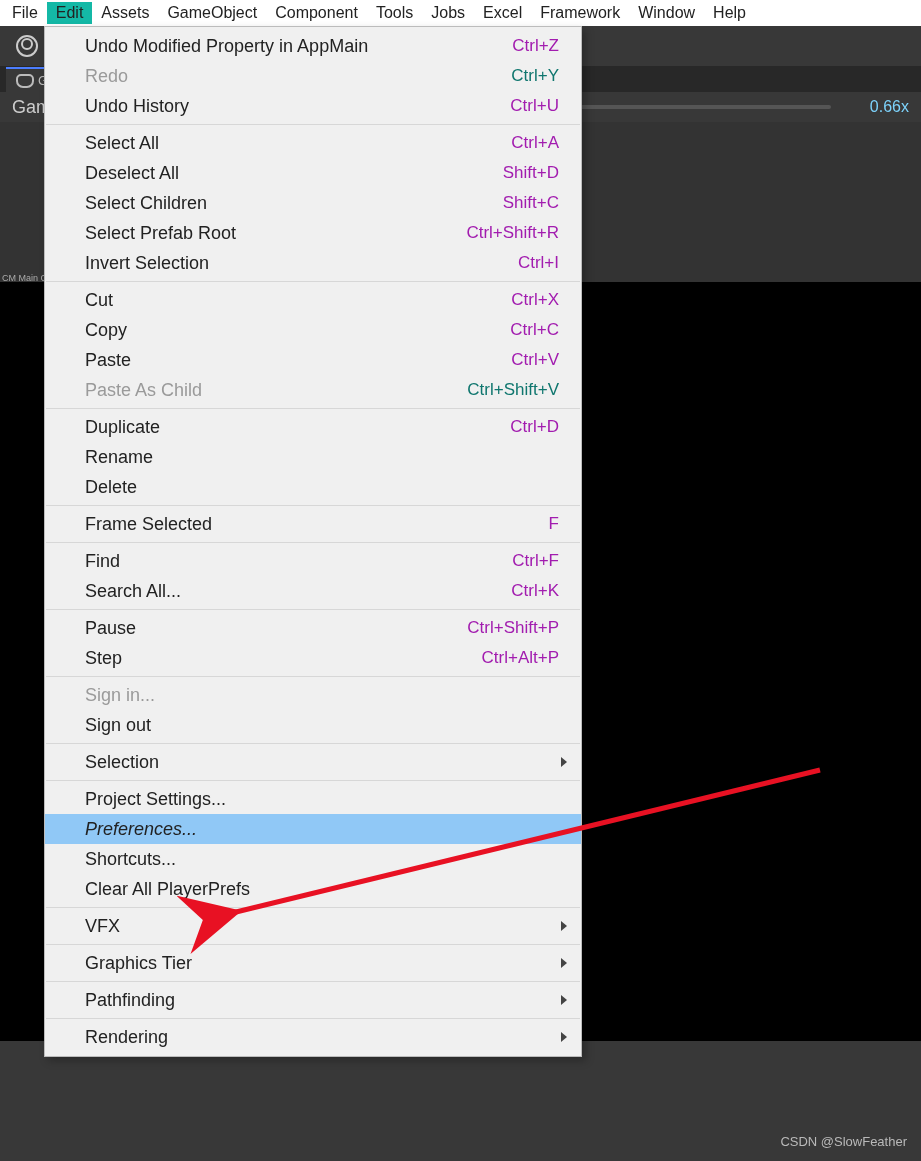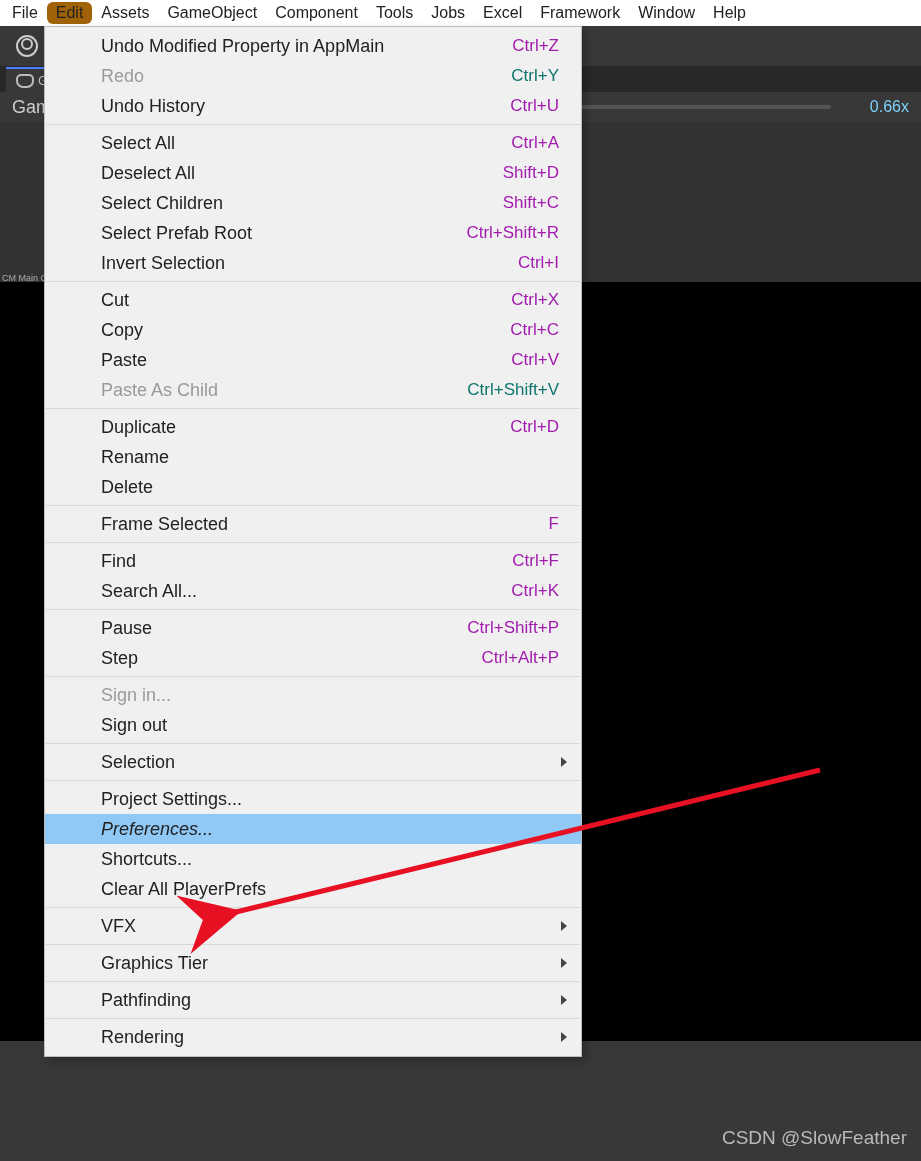--- a/index.html
+++ b/index.html
@@ -1,42 +1,42 @@
 <!DOCTYPE html>
 <html><head>
 <meta charset="utf-8">
 <style>
   html,body{margin:0;padding:0;width:921px;height:1161px;background:#000;font-family:"Segoe UI",Arial,sans-serif;overflow:hidden;}
   .menubar{position:absolute;left:0;top:0;right:0;height:26px;background:#fff;display:flex;align-items:center;padding:0 3px;font-size:16px;color:#222;z-index:5;}
   .menubar .mitem{padding:2px 9px;cursor:default;}
-  .menubar .mitem.active{background:#a16207;border-radius:6px;}
+  .menubar .mitem.active{background:#14b8a6;}
   .toolbar{position:absolute;left:0;top:26px;right:0;height:40px;background:#383838;display:flex;align-items:center;padding:0 10px;color:#ccc;font-size:14px;z-index:1;}
   .avatar-ico{display:inline-block;width:18px;height:18px;border:2px solid #ccc;border-radius:50%;position:relative;margin:0 6px;}
   .avatar-ico:after{content:"";position:absolute;width:8px;height:8px;border:2px solid #ccc;border-radius:50%;left:3px;top:1px;}
   .tabrow{position:absolute;left:0;top:66px;right:0;height:26px;background:#282828;display:flex;align-items:flex-end;padding-left:6px;z-index:1;}
   .tab{color:#bbb;font-size:13px;padding:4px 10px;display:flex;align-items:center;gap:4px;}
   .tab.active{background:#383838;border-top:2px solid #4c7eff;}
   .tab .gp{width:14px;height:10px;border:2px solid #bbb;border-radius:5px 5px 7px 7px;display:inline-block;}
   .gameline{position:absolute;left:0;top:92px;right:0;height:30px;background:#383838;display:flex;align-items:center;justify-content:space-between;padding:0 12px;color:#ccc;font-size:18px;z-index:1;}
   .slider{flex:1;height:4px;background:#555;margin:0 18px;border-radius:2px;position:relative;}
   .slider:before{content:"";position:absolute;left:0;top:-4px;width:12px;height:12px;background:#888;border-radius:50%;}
   .zoom{color:#7dd3fc;font-size:16px;min-width:60px;text-align:right;}
   .darkrow{position:absolute;left:0;top:122px;right:0;height:160px;background:#333;}
   .camlabel{position:absolute;left:2px;top:273px;color:#aaa;font-size:9px;z-index:1;}
   .edit-menu{position:absolute;left:44px;top:26px;width:536px;background:#f0f0f0;border:1px solid #bcbcbc;box-shadow:4px 4px 8px rgba(0,0,0,.25);z-index:10;padding:4px 0;}
-  .mi{display:flex;justify-content:space-between;align-items:center;padding:3px 22px 3px 56px;font-size:18px;color:#222;position:relative;line-height:24px;}
+  .mi{display:flex;justify-content:space-between;align-items:center;padding:3px 22px 3px 40px;font-size:18px;color:#222;position:relative;line-height:24px;}
   .mi.disabled{color:#9a9a9a;}
   .mi.highlight{background:#90c8f6;font-style:italic;}
   .mi .lbl{white-space:nowrap;}
   .mi .sc{color:#a21caf;font-size:17px;}
   .mi.disabled .sc{color:#0f766e;}
   .mi .chev{position:absolute;right:14px;top:50%;transform:translateY(-50%);width:0;height:0;border-top:5px solid transparent;border-bottom:5px solid transparent;border-left:6px solid #444;}
   .sep{height:1px;background:#d7d7d7;margin:3px 1px;}
   .spacer{position:absolute;left:0;right:0;bottom:0;height:120px;background:#383838;}
-  .wm{position:absolute;right:14px;bottom:12px;color:#b9b9b9;font-size:19px;z-index:30;text-align:right;}
+  .wm{position:absolute;right:14px;bottom:12px;color:#b9b9b9;font-size:13px;z-index:30;text-align:right;}
   .arrow-svg{position:absolute;left:0;top:0;z-index:20;pointer-events:none;}
 </style>
 </head>
 <body>
 
 <div class="menubar" id="menubar">
     <div class="mitem">File</div>
     <div class="mitem active">Edit</div>
     <div class="mitem">Assets</div>
     <div class="mitem">GameObject</div>

